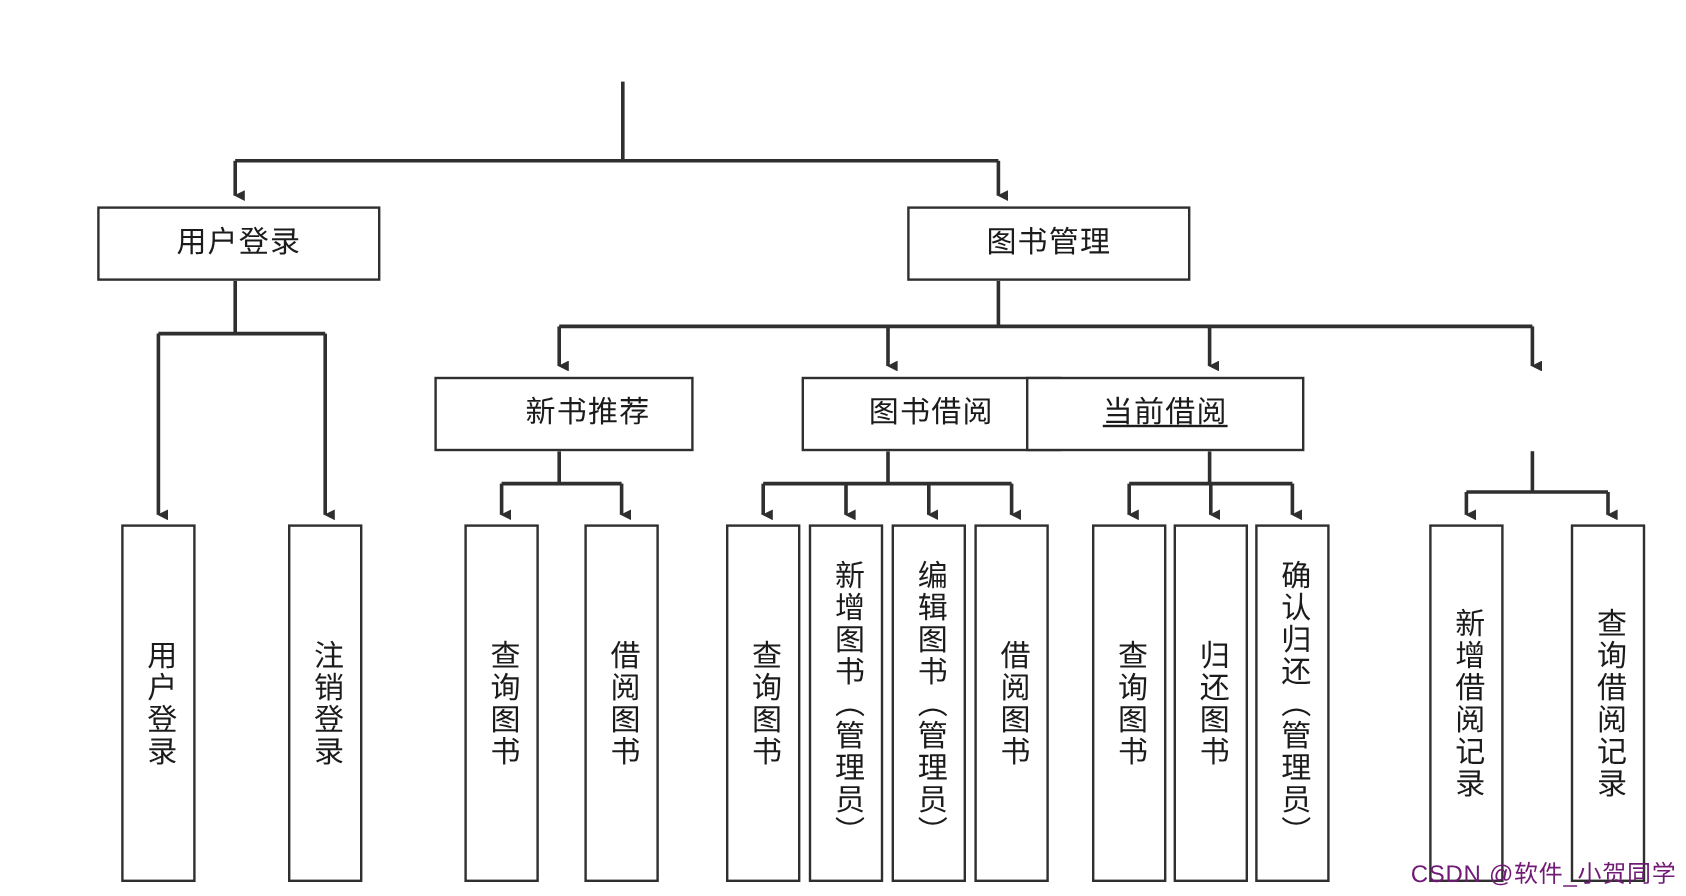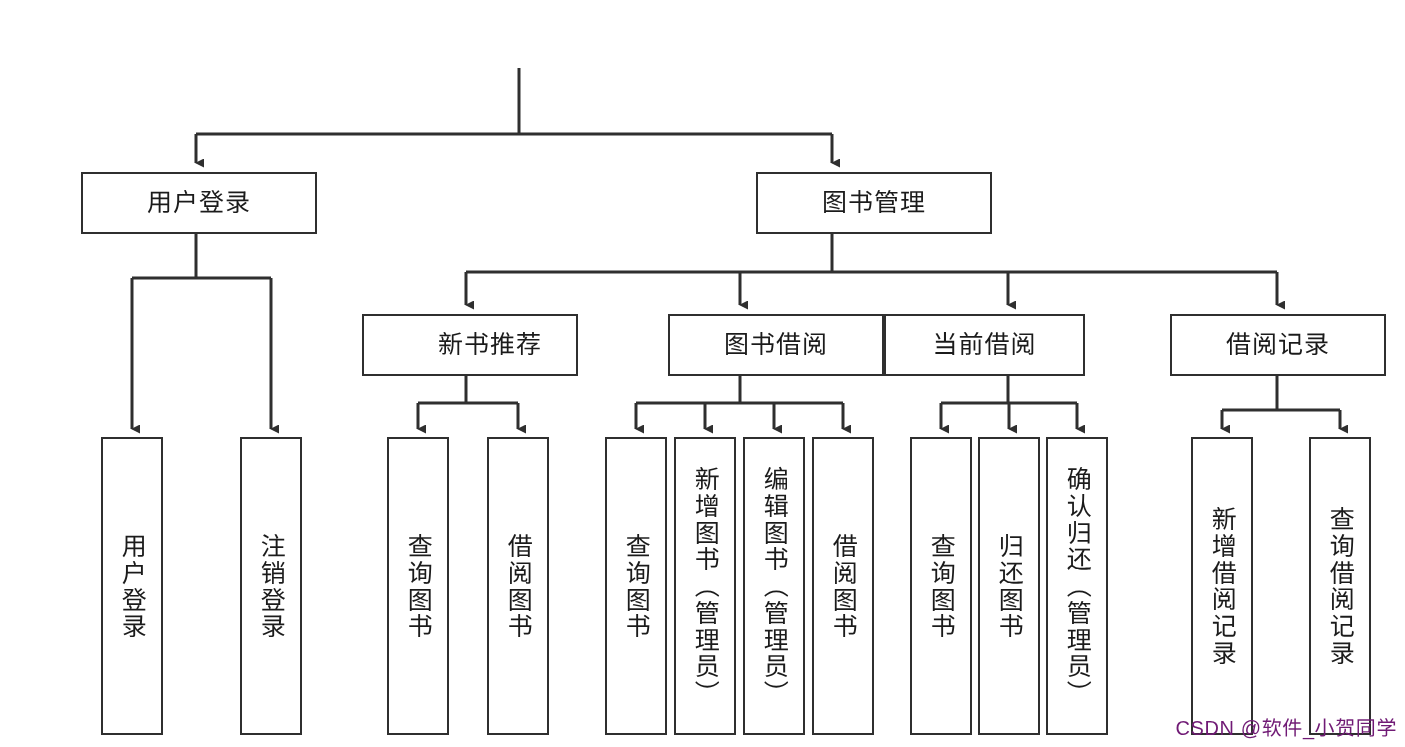--- a/index.html
+++ b/index.html
@@ -140,25 +140,22 @@
   <div class="node horiz" style="left:712px; top:172px; width:236px; height:62px;margin-left:44px;">
     <span class="node-label">图书管理</span>
   </div>
 
   <div class="node horiz" style="left:362px; top:314px; width:216px; height:62px;padding-left:40px;">
     <span class="node-label">新书推荐</span>
   </div>
   <div class="node horiz" style="left:668px; top:314px; width:216px; height:62px;">
     <span class="node-label">图书借阅</span>
   </div>
-  <div class="node horiz" style="left:884px; top:314px; width:201px; height:62px;">
+  <div class="node horiz" style="left:855px; top:314px; width:232px; height:62px;text-decoration:underline;">
     <span class="node-label">当前借阅</span>
-  </div>
-  <div class="node horiz" style="left:1170px; top:314px; width:216px; height:62px;">
-    <span class="node-label">借阅记录</span>
   </div>
 
   <div class="node vert" style="left:101px; top:437px; width:62px; height:298px;">
     <span class="node-label">用户登录</span>
   </div>
   <div class="node vert" style="left:240px; top:437px; width:62px; height:298px;">
     <span class="node-label">注销登录</span>
   </div>
 
   <div class="node vert" style="left:387px; top:437px; width:62px; height:298px;">

